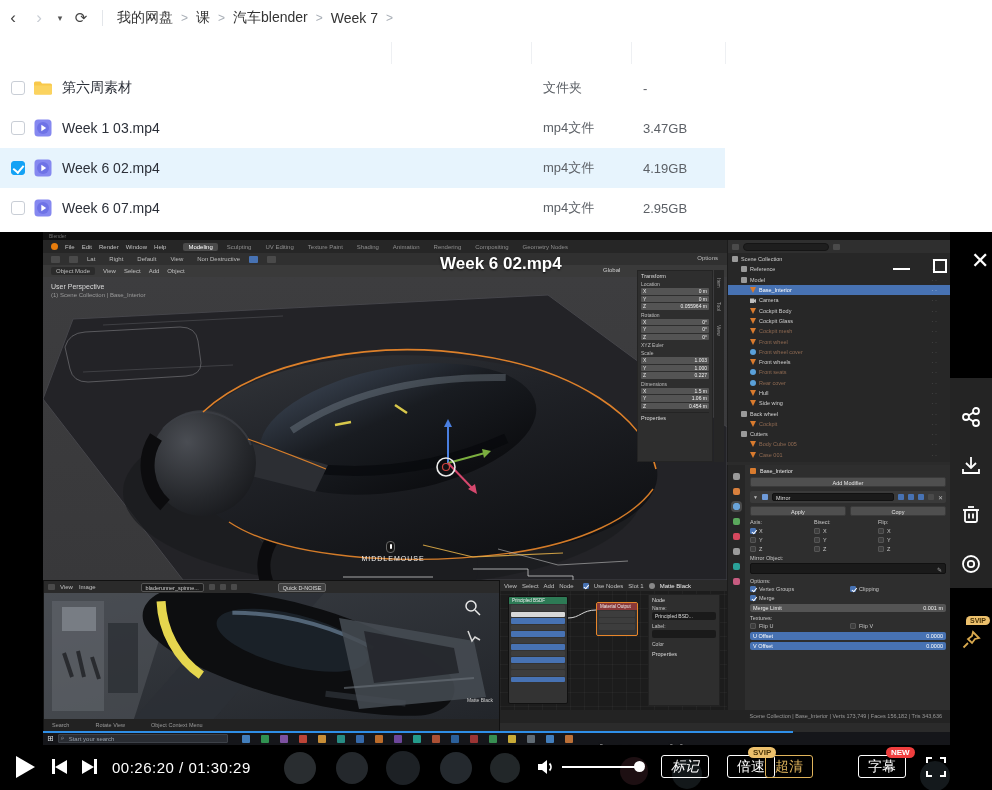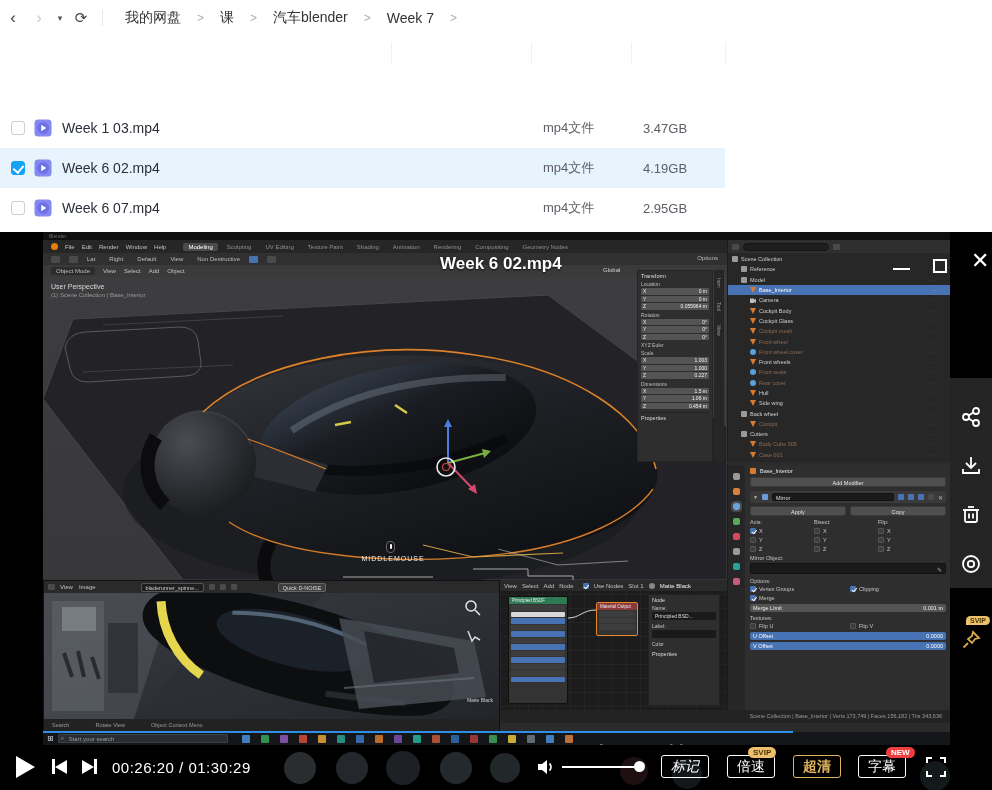--- a/index.html
+++ b/index.html
@@ -7,21 +7,21 @@
   body { font-family:"Liberation Sans","DejaVu Sans",sans-serif; }
   #stage { position:relative; width:992px; height:790px; overflow:hidden; background:#fff; }
 
   
   #toolbar { position:absolute; left:0; top:0; width:992px; height:36px; background:#fff; display:flex; align-items:center; }
   .nav-ico { width:26px; text-align:center; font-size:17px; color:#444; cursor:pointer; }
   .nav-ico.dim { color:#c8cdd4; }
   .caret { font-size:9px; color:#555; width:16px; text-align:center; }
   .tb-divider { width:1px; height:16px; background:#e3e6ea; margin:0 10px 0 8px; }
   #breadcrumb { display:flex; align-items:center; font-size:14px; color:#333; }
-  .bc-item { margin:0 12px; cursor:pointer; }
+  .bc-item { margin:0 4px; cursor:pointer; }
   .bc-sep { margin:0 4px; color:#a8aeb6; font-size:12px; }
 
   
   #thead { position:absolute; left:0; top:36px; width:992px; height:33px; border-bottom:1px solid #eff1f4; display:flex; align-items:center; font-size:13px; color:#7c828c; }
   .col-divider { position:absolute; top:42px; width:1px; height:22px; background:#eef0f3; }
   .cb { width:14px; height:14px; border:1.5px solid #c9ced6; border-radius:3px; background:#fff; position:absolute; left:11px; top:50%; margin-top:-7px; }
   .cb.checked { background:#14a2f5; border-color:#14a2f5; }
   .cb.checked::after { content:""; position:absolute; left:3px; top:0.5px; width:5px; height:8px; border:solid #fff; border-width:0 2px 2px 0; transform:rotate(40deg); }
   .file-row { position:absolute; left:0; width:725px; height:40px; }
   .file-row.selected { background:#e7f4fd; }
@@ -180,20 +180,30 @@
         <span class="bc-item">Week 7</span>
         <span class="bc-sep">&gt;</span>
       </div>
   </div>
 
   <div class="col-divider" style="left:391px;"></div>
   <div class="col-divider" style="left:531px;"></div>
   <div class="col-divider" style="left:631px;"></div>
   <div class="col-divider" style="left:725px;"></div>
 
+  <div class="file-row" style="top:68px;">
+    <span class="cb"></span>
+    <svg class="row-icon" viewBox="0 0 20 16">
+        <path d="M1 3 Q1 1.5 2.5 1.5 L7.5 1.5 L9 3.5 L17.5 3.5 Q19 3.5 19 5 L19 13 Q19 14.5 17.5 14.5 L2.5 14.5 Q1 14.5 1 13 Z" fill="#f8c84a"></path>
+        <path d="M1 5.5 L19 5.5 L19 13 Q19 14.5 17.5 14.5 L2.5 14.5 Q1 14.5 1 13 Z" fill="#fbd35f"></path>
+      </svg>
+    <span class="row-name">第六周素材</span>
+    <span class="row-type">文件夹</span>
+    <span class="row-size">-</span>
+  </div>
   <div class="file-row" style="top:108px;">
     <span class="cb"></span>
     <svg class="row-icon" viewBox="0 0 20 18">
         <rect x="1.5" y="0.5" width="17" height="17" rx="3.5" fill="#8588f0"></rect>
         <circle cx="10" cy="9" r="6" fill="#6e72e6"></circle>
         <path d="M8.3 5.8 L13.2 9 L8.3 12.2 Z" fill="#ffffff"></path>
       </svg>
     <span class="row-name">Week 1 03.mp4</span>
     <span class="row-type">mp4文件</span>
     <span class="row-size">3.47GB</span>
@@ -853,21 +863,21 @@
             <polygon points="2,6 6,6 11,2 11,16 6,12 2,12" fill="#fff"></polygon>
             <path d="M13.5,5.5 A5,5 0 0 1 13.5,12.5" fill="none" stroke="#fff" stroke-width="1.8"></path>
           </svg>
       </span>
       <span id="vol-track"></span>
       <span id="vol-thumb"></span>
 
       <span class="ctl-btn" style="left:661px;font-style:italic;">标记</span>
       <span class="mini-badge gold" style="left:748px;top:2px;">SVIP</span>
       <span class="ctl-btn" style="left:727px;">倍速</span>
-      <span class="ctl-btn gold" style="left:793px;font-weight:bold;">超清</span>
+      <span class="ctl-btn gold" style="left:765px;">超清</span>
       <span class="mini-badge red" style="left:886px;top:2px;">NEW</span>
       <span class="ctl-btn" style="left:858px;">字幕</span>
       <span class="pbtn" id="fs-ico">
         <svg width="22" height="22" viewBox="0 0 22 22" fill="none" stroke="#fff" stroke-width="2">
             <polyline points="2,7 2,2 7,2"></polyline>
             <polyline points="15,2 20,2 20,7"></polyline>
             <polyline points="20,15 20,20 15,20"></polyline>
             <polyline points="7,20 2,20 2,15"></polyline>
           </svg>
       </span>

